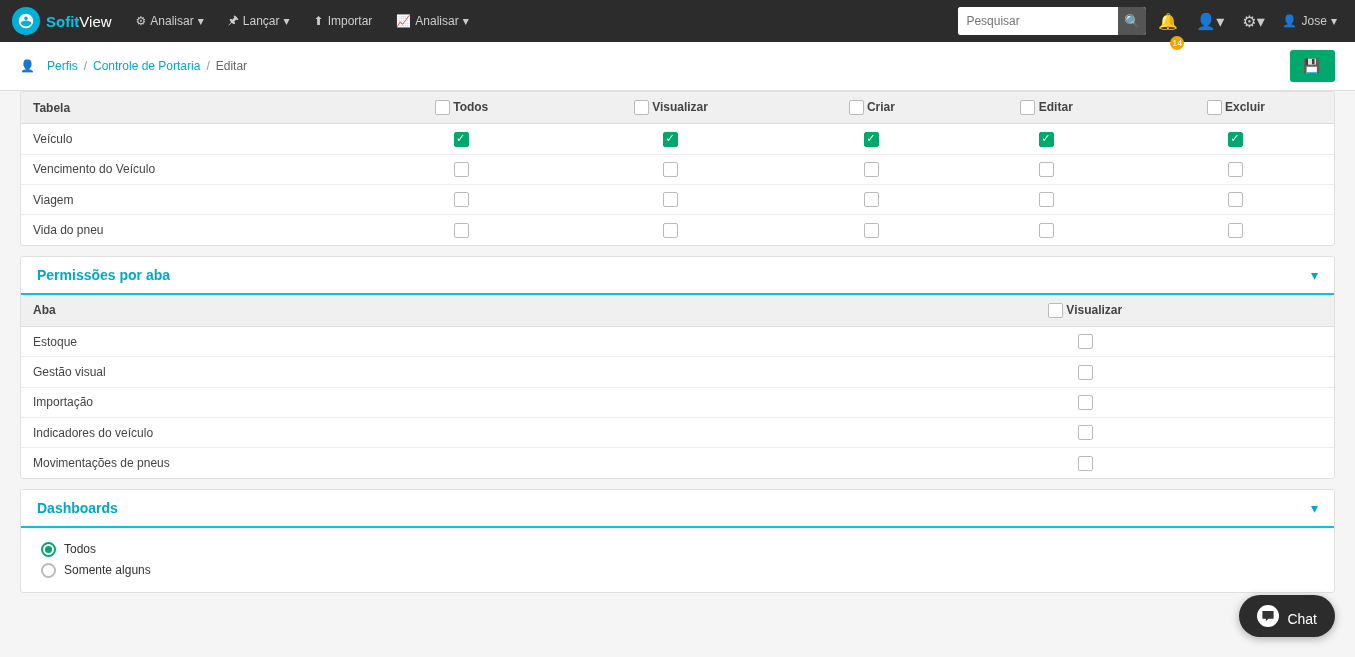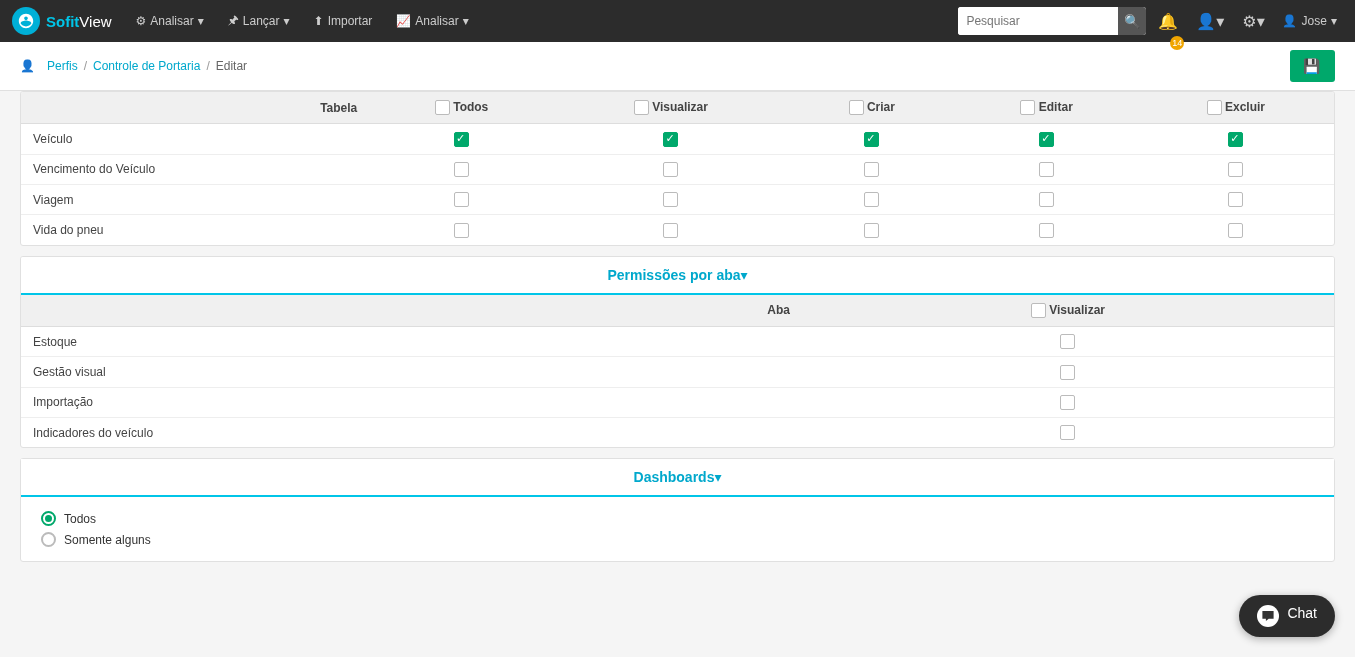--- a/index.html
+++ b/index.html
@@ -140,21 +140,21 @@
     table {
       width: 100%;
       border-collapse: collapse;
       font-size: 12px;
     }
     table thead tr {
       background: #f0f0f0;
     }
     table th {
       padding: 8px 12px;
-      text-align: right;
+      text-align: left;
       font-weight: 600;
       border-bottom: 1px solid #ddd;
       color: #444;
     }
     table th.center { text-align: center; }
     table td {
       padding: 7px 12px;
       border-bottom: 1px solid #eee;
       color: #444;
     }
@@ -181,21 +181,21 @@
       color: #fff;
       font-size: 11px;
       position: absolute;
       top: -1px; left: 1px;
     }
 
     
     .section-header {
       display: flex;
       align-items: center;
-      justify-content: center;
+      justify-content: space-between;
       padding: 10px 16px;
       border-bottom: 2px solid #00c5e8;
       background: #fff;
     }
     .section-title {
       color: #00a8cc;
       font-size: 14px;
       font-weight: 600;
     }
     .chevron { color: #00a8cc; font-size: 14px; cursor: pointer; }
@@ -240,21 +240,21 @@
     .chat-btn {
       position: fixed;
       bottom: 20px;
       right: 20px;
       background: #2c2c2c;
       color: #fff;
       border: none;
       border-radius: 25px;
       padding: 10px 18px;
       display: flex;
-      align-items: flex-start;
+      align-items: flex-end;
       gap: 8px;
       cursor: pointer;
       font-size: 14px;
       box-shadow: 0 2px 8px rgba(0,0,0,0.3);
     }
     .chat-icon-circle {
       width: 22px; height: 22px;
       background: #fff;
       border-radius: 50%;
       display: flex; align-items: center; justify-content: center;
@@ -464,20 +464,26 @@
       <td class="center">
         <span class="cb "></span>
       </td>
     </tr>
           <tr>
       <td>Indicadores do veículo</td>
       <td class="center">
         <span class="cb "></span>
       </td>
     </tr>
+          <tr>
+      <td>Movimentações de pneus</td>
+      <td class="center">
+        <span class="cb "></span>
+      </td>
+    </tr>
         </tbody>
     </table>
   </div>
 
   <div class="dashboards-section">
     <div class="section-header">
       <span class="section-title">Dashboards</span>
       <span class="chevron">▾</span>
     </div>
     <div class="dashboards-body">

